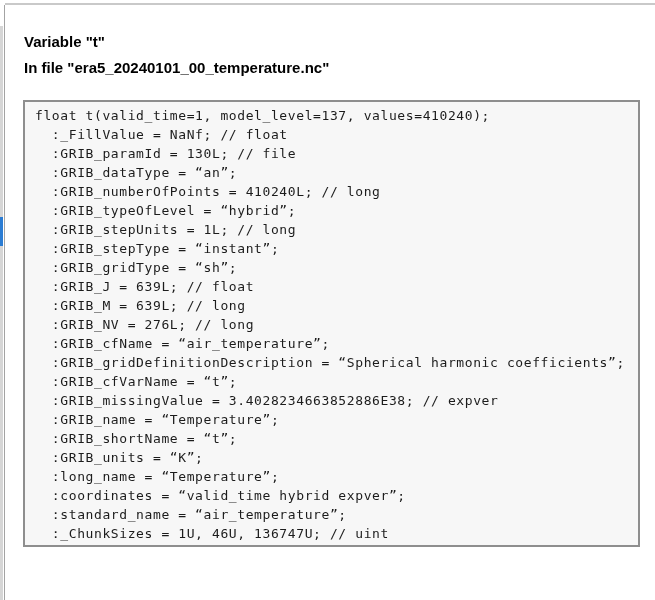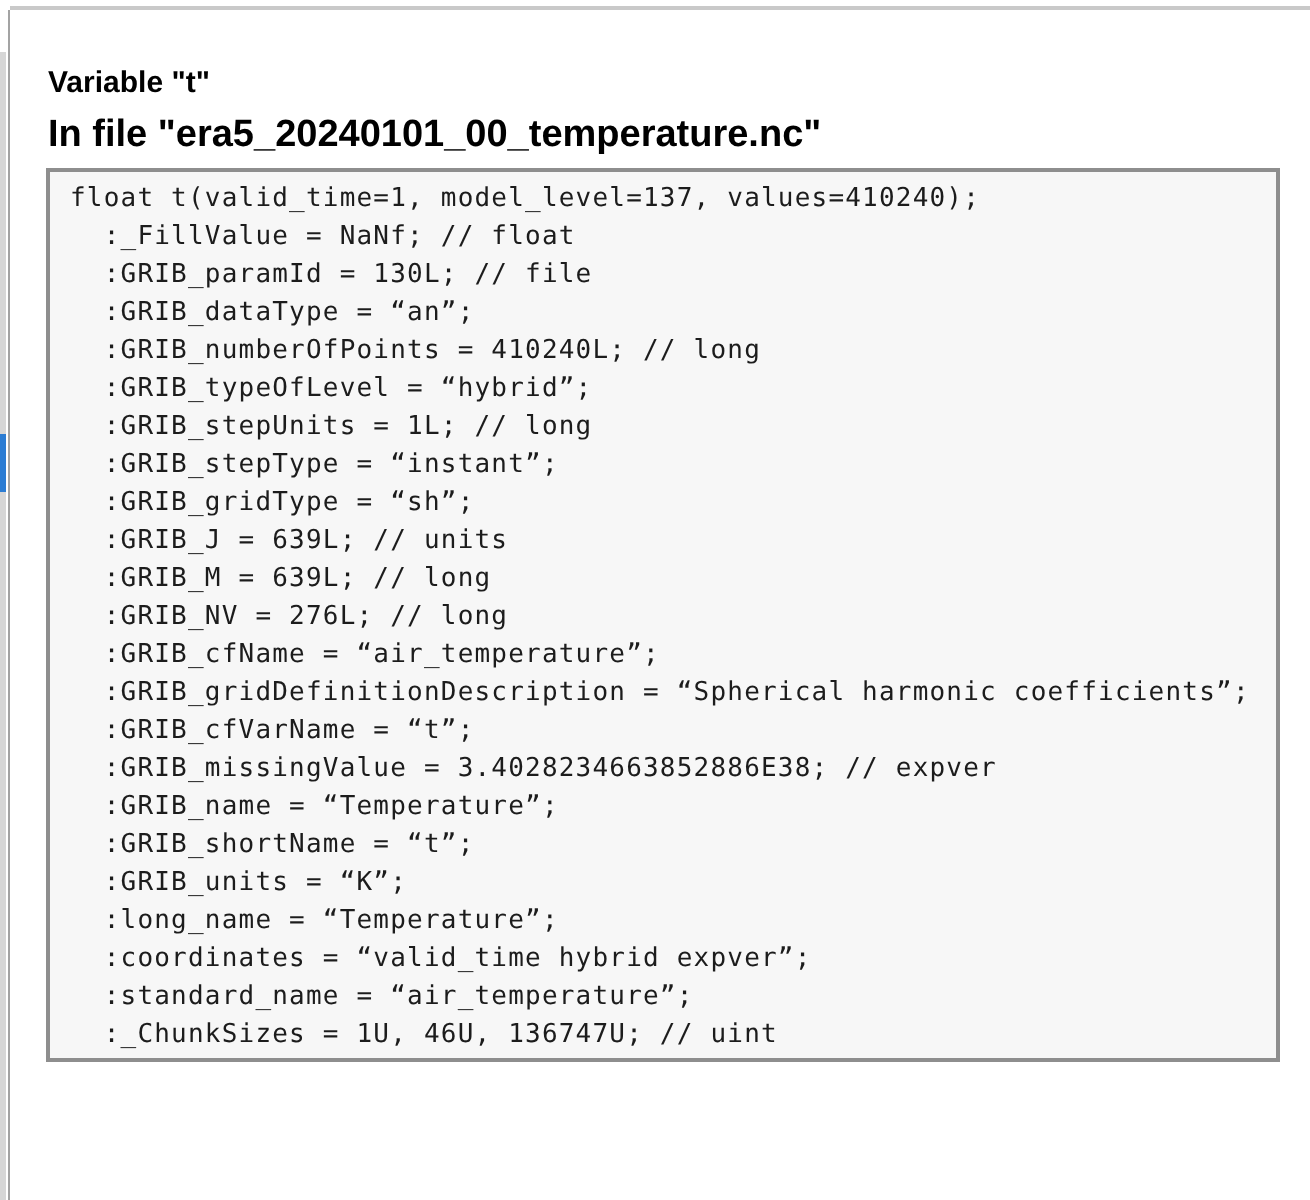--- a/index.html
+++ b/index.html
@@ -58,27 +58,27 @@
   }
   h1.var-title {
     margin: 0 0 0 1px;
     font-size: 15px;
     line-height: 16px;
     font-weight: bold;
     color: #000000;
   }
   h2.file-title {
     margin: 11px 0 0 1px;
-    font-size: 19px;
+    font-size: 15px;
     line-height: 14px;
     font-weight: bold;
     color: #000000;
   }
   .code-box {
-    margin-top: 9px;
+    margin-top: 25px;
     width: 617px;
     box-sizing: border-box;
     background: #f7f7f7;
     border: 2px solid #8e8e8e;
     padding: 4px 4px 2px 10px;
   }
   .code-line {
     font-family: "DejaVu Sans Mono", "Liberation Mono", monospace;
     font-size: 13px;
     line-height: 19px;
@@ -104,21 +104,21 @@
     <div class="code-box">
       <div class="code-line">float t(valid_time=1, model_level=137, values=410240);</div>
       <div class="code-line">  :_FillValue = NaNf; // float</div>
       <div class="code-line">  :GRIB_paramId = 130L; // file</div>
       <div class="code-line">  :GRIB_dataType = “an”;</div>
       <div class="code-line">  :GRIB_numberOfPoints = 410240L; // long</div>
       <div class="code-line">  :GRIB_typeOfLevel = “hybrid”;</div>
       <div class="code-line">  :GRIB_stepUnits = 1L; // long</div>
       <div class="code-line">  :GRIB_stepType = “instant”;</div>
       <div class="code-line">  :GRIB_gridType = “sh”;</div>
-      <div class="code-line">  :GRIB_J = 639L; // units</div>
+      <div class="code-line">  :GRIB_J = 639L; // float</div>
       <div class="code-line">  :GRIB_M = 639L; // long</div>
       <div class="code-line">  :GRIB_NV = 276L; // long</div>
       <div class="code-line">  :GRIB_cfName = “air_temperature”;</div>
       <div class="code-line">  :GRIB_gridDefinitionDescription = “Spherical harmonic coefficients”;</div>
       <div class="code-line">  :GRIB_cfVarName = “t”;</div>
       <div class="code-line">  :GRIB_missingValue = 3.4028234663852886E38; // expver</div>
       <div class="code-line">  :GRIB_name = “Temperature”;</div>
       <div class="code-line">  :GRIB_shortName = “t”;</div>
       <div class="code-line">  :GRIB_units = “K”;</div>
       <div class="code-line">  :long_name = “Temperature”;</div>

